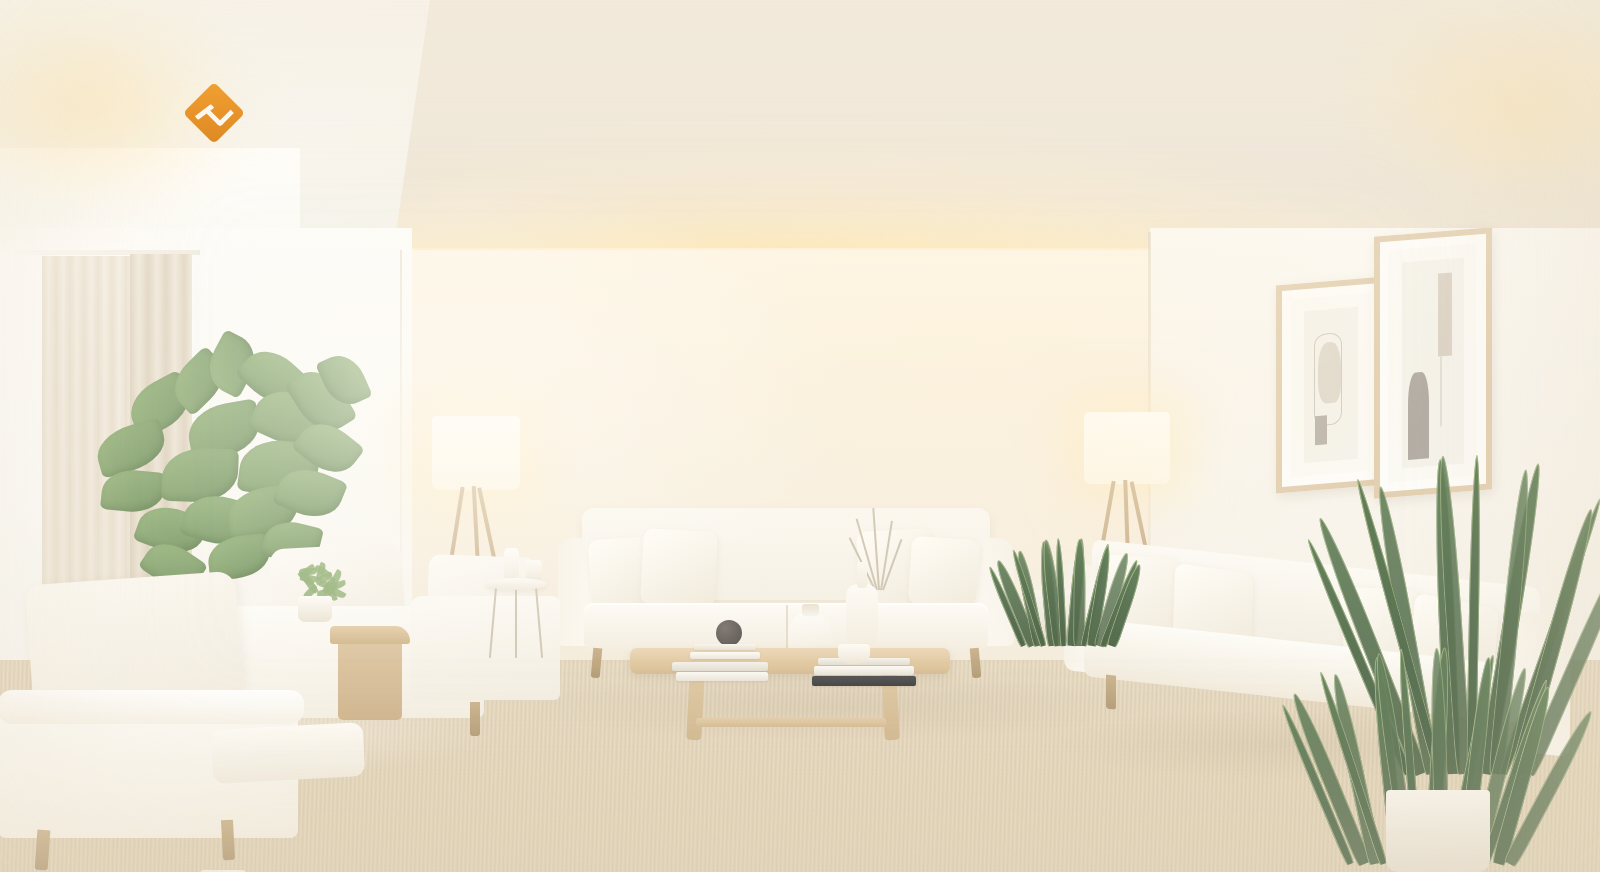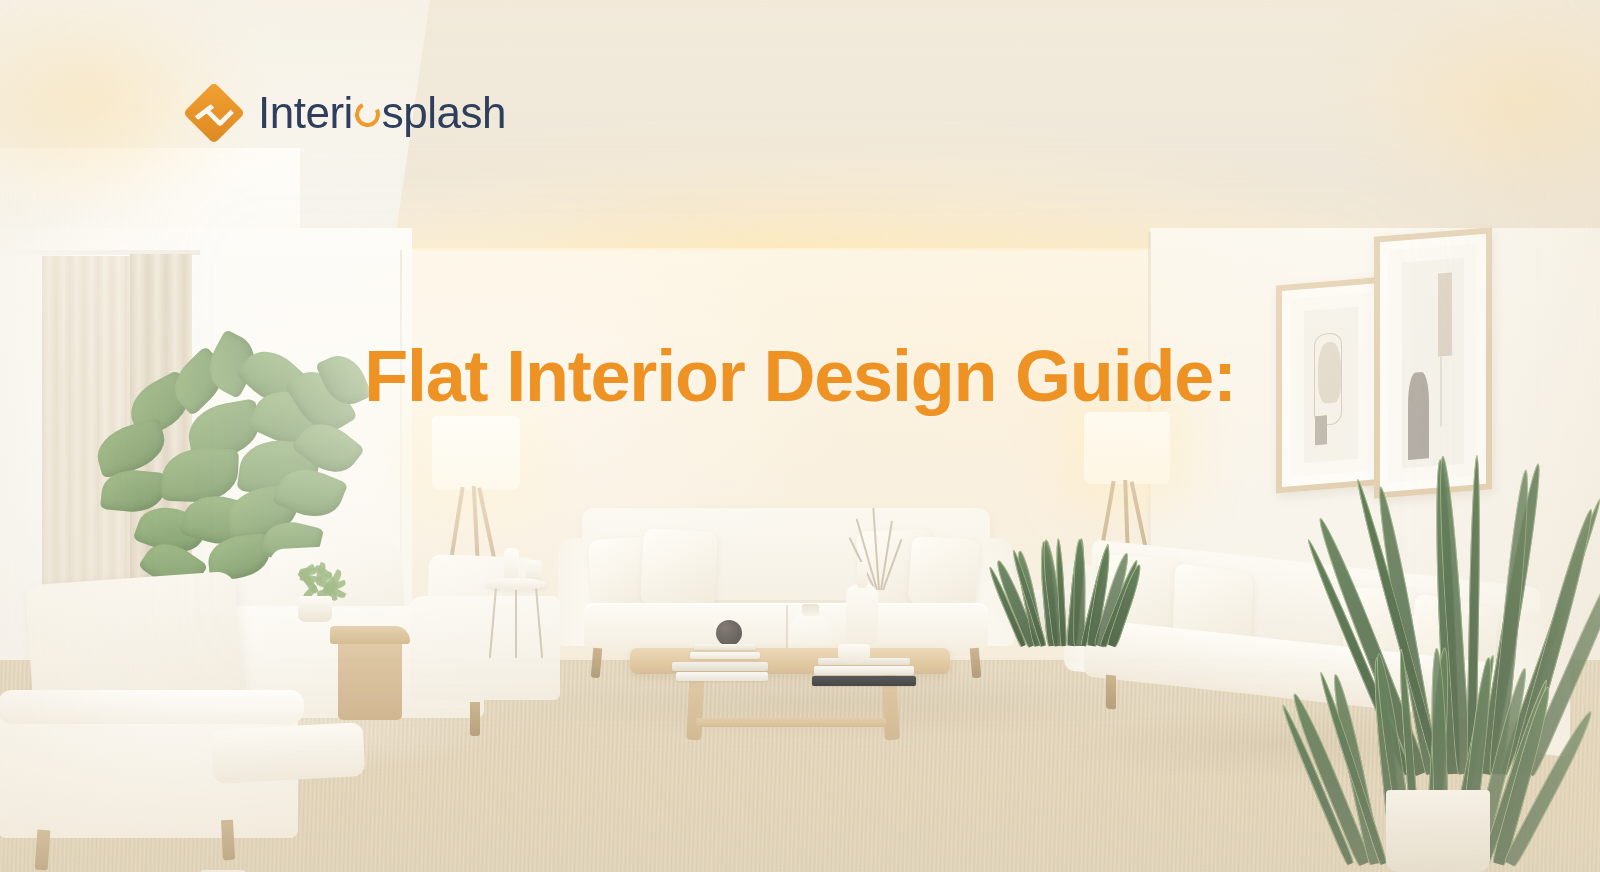--- a/index.html
+++ b/index.html
@@ -685,24 +685,18 @@
     <div class="photo-haze"></div>
     <div class="vignette"></div>
   </div>
 
   <div class="logo">
     <div class="logo-mark">
       <div class="dia"></div>
       <div class="g1"></div>
       <div class="g2"></div>
     </div>
-    <div class="logo-word">
-      <span>Interi</span>
-      <span class="logo-o"></span>
-      <span>splash</span>
-    </div>
   </div>
 
   <div class="headline">
-    <div class="hl-line1">Flat Interior Design Guide:</div>
   </div>
 
 </div>
 
 </body></html>

